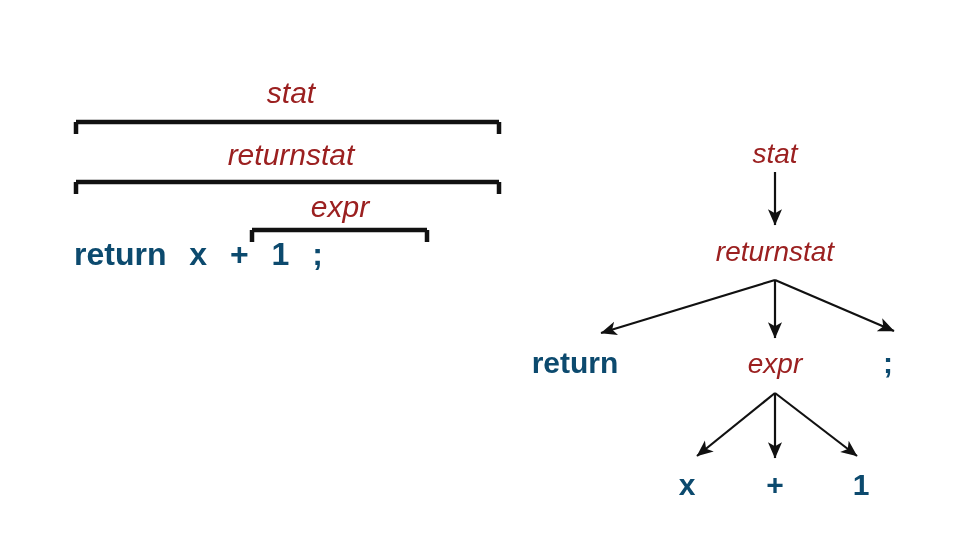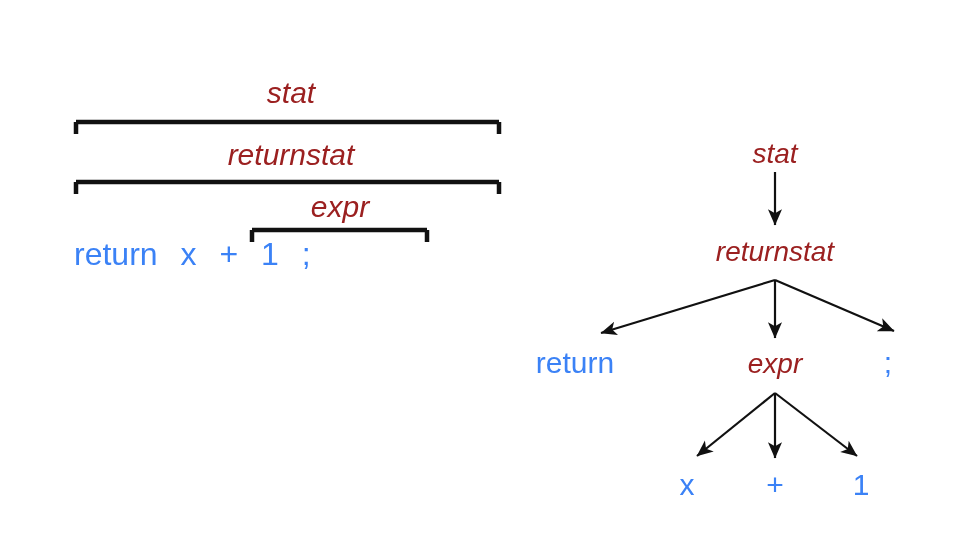--- a/index.html
+++ b/index.html
@@ -32,23 +32,24 @@
   }
   
   .nonterm {
     color: #9b2020;
     font-style: italic;
     font-weight: normal;
     font-family: "Liberation Sans", sans-serif;
   }
   
   .term {
-    color: #3b82f6;
+    color: #0c4a6e;
     font-style: normal;
     font-family: "Liberation Sans", sans-serif;
+    font-weight: bold;
   }
   .center {
     transform: translateX(-50%);
     text-align: left;
   }
 
   
   #stat-label-left      { left: 291px; top: 78px;  font-size: 30px; }
   #returnstat-label-left{ left: 291px; top: 140px; font-size: 30px; }
   #expr-label-left      { left: 340px; top: 192px; font-size: 30px; }

